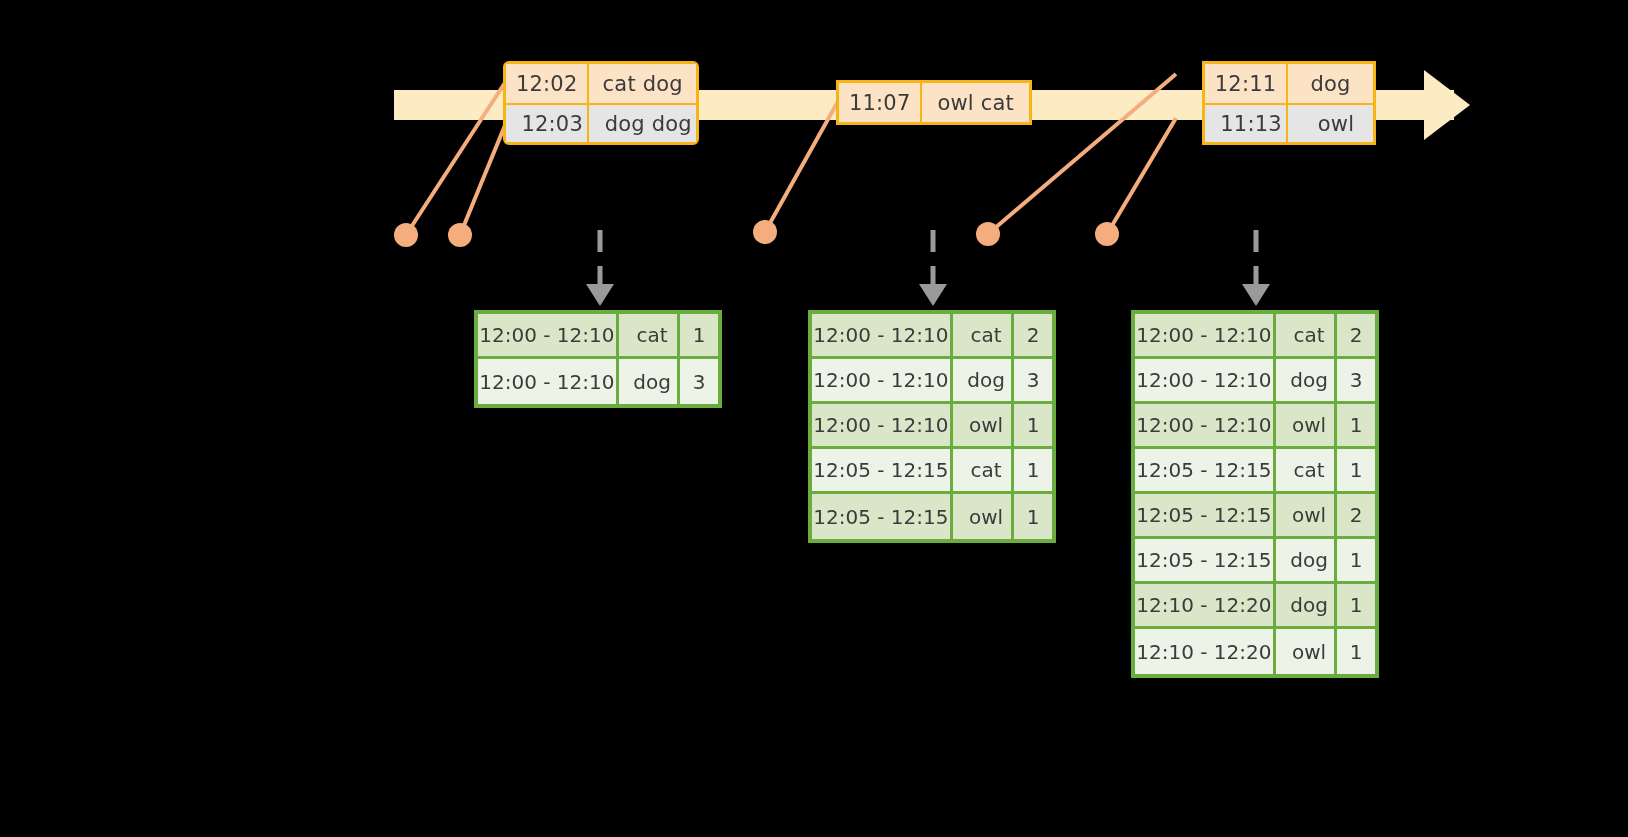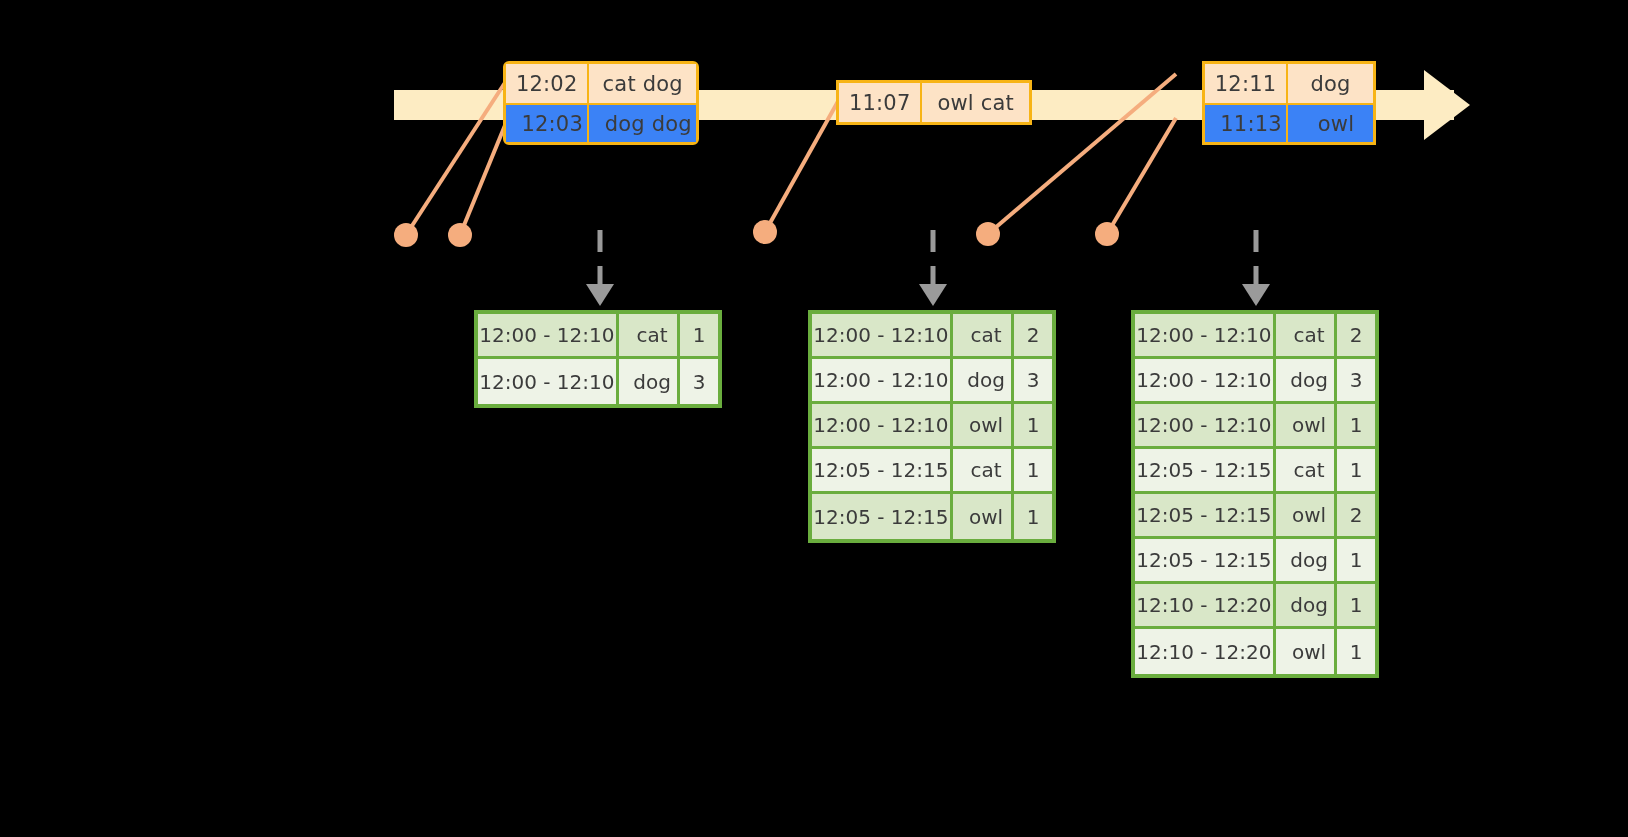--- a/index.html
+++ b/index.html
@@ -51,21 +51,21 @@
   }
   .event-row {
     display: flex;
     height: 39px;
     box-sizing: border-box;
   }
   .event-row + .event-row {
     border-top: 2px solid #f7b416;
   }
   .event-row.shade .cell { background: #fde3c6; }
-  .event-row.plain .cell { background: #3b82f6; padding-left: 11px; }
+  .event-row.plain .cell { background: #e5e5e5; padding-left: 11px; }
   .event-row .cell {
     display: flex;
     align-items: center;
     justify-content: center;
     box-sizing: border-box;
     color: #3b3b3b;
     font-size: 21px;
     letter-spacing: .2px;
   }
   .event-row .cell.time {

